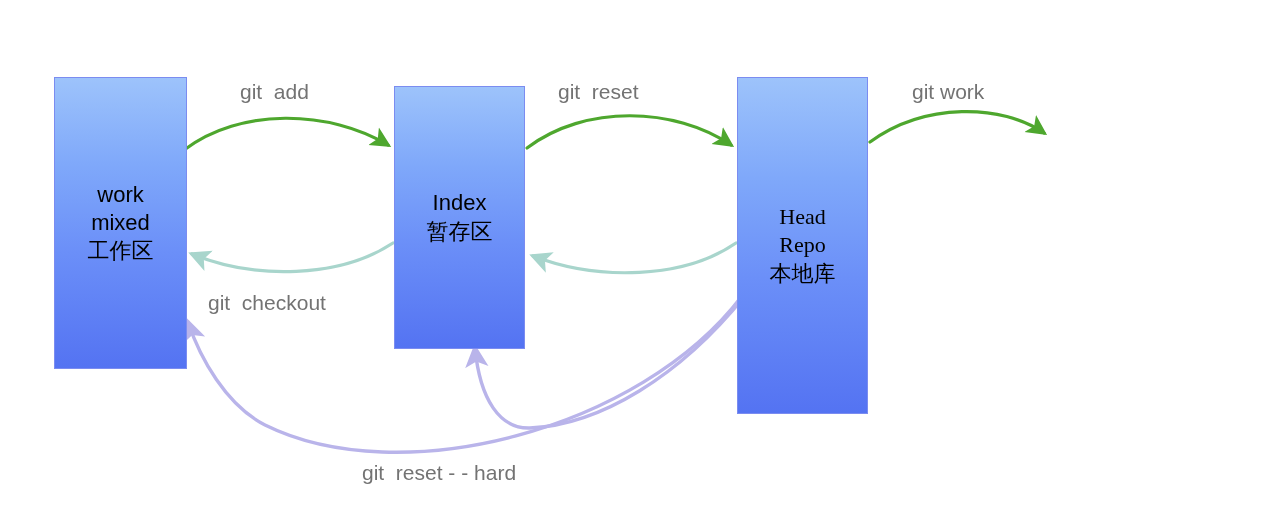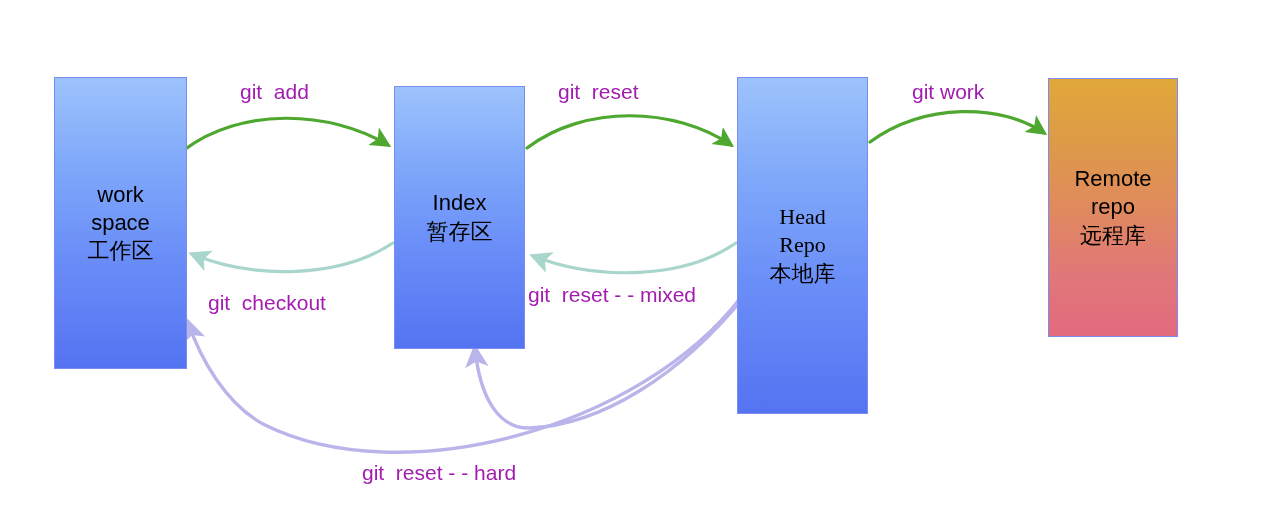--- a/index.html
+++ b/index.html
@@ -45,21 +45,21 @@
   }
   .node-blue {
     background: linear-gradient(180deg, #9dc3fb 0%, #7fa8fa 30%, #6b8ff8 60%, #5473f2 100%);
   }
   .node-warm {
     background: linear-gradient(180deg, #e0a83a 0%, #dd9a47 25%, #e08a5e 50%, #e0767a 78%, #e36a7e 100%);
   }
   .edge-label {
     position: absolute;
     font-size: 21px;
-    color: #a21caf;
+    color: #737373;
     white-space: pre;
     z-index: 3;
     line-height: 1;
   }
   .edge-label.under {
     z-index: 1;
   }
 </style>
 </head>
 <body>
@@ -89,46 +89,40 @@
 
     <path d="M 736 243 C 684 279, 598 281, 533 256" fill="none" stroke="#a8d5cc" stroke-width="3.2" stroke-linecap="round" marker-end="url(#arrow-teal)"></path>
 
     <path d="M 742 296 C 640 430, 400 492, 265 425 C 226 405, 200 358, 188 322" fill="none" stroke="#b9b4ea" stroke-width="3.4" stroke-linecap="round" marker-end="url(#arrow-purple)"></path>
 
     <path d="M 744 297 C 680 376, 600 425, 530 428 C 500 429, 480 400, 475 348" fill="none" stroke="#b9b4ea" stroke-width="3.4" stroke-linecap="round" marker-end="url(#arrow-purple)"></path>
   </svg>
 
   <div class="node node-blue" style="left:54px; top:77px; width:133px; height:292px;">
     <div class="line">work</div>
-    <div class="line">space</div>
+    <div class="line">mixed</div>
     <div class="line">工作区</div>
   </div>
 
   <div class="node node-blue" style="left:394px; top:86px; width:131px; height:263px;">
     <div class="line">Index</div>
     <div class="line">暂存区</div>
   </div>
 
   <div class="node node-blue" style="left:737px; top:77px; width:131px; height:337px;font-family:Liberation Serif, serif;">
     <div class="line">Head</div>
     <div class="line">Repo</div>
     <div class="line">本地库</div>
   </div>
 
-  <div class="node node-warm" style="left:1048px; top:78px; width:130px; height:259px;">
-    <div class="line">Remote</div>
-    <div class="line">repo</div>
-    <div class="line">远程库</div>
-  </div>
 
   <div class="edge-label" style="left:240px; top:81px;">git  add</div>
 
   <div class="edge-label" style="left:558px; top:81px;">git  reset</div>
 
   <div class="edge-label" style="left:912px; top:81px;">git work</div>
 
   <div class="edge-label" style="left:208px; top:292px;">git  checkout</div>
 
-  <div class="edge-label under" style="left:528px; top:284px;">git  reset - - mixed</div>
 
   <div class="edge-label" style="left:362px; top:462px;">git  reset - - hard</div>
 
 </div>
 
 </body></html>

